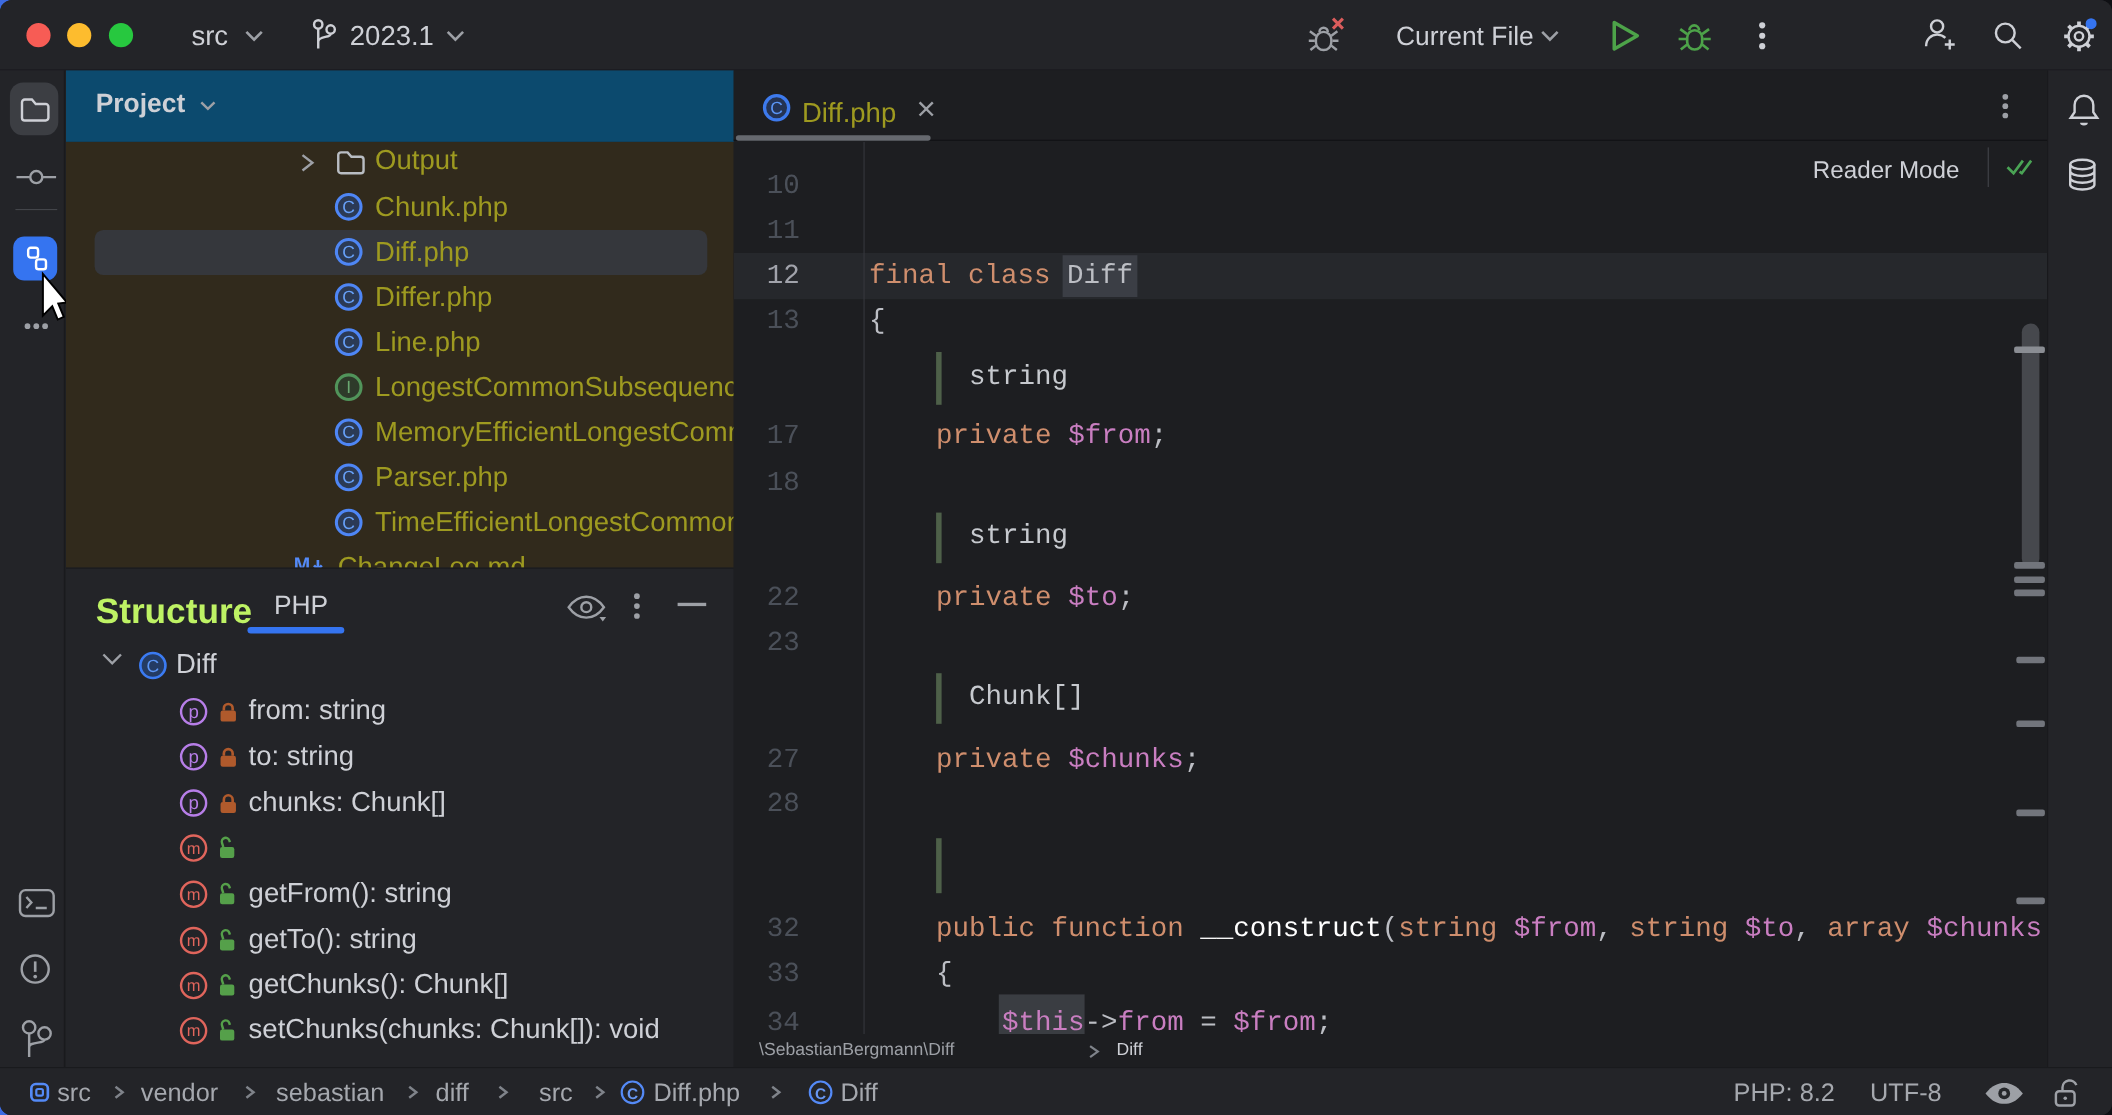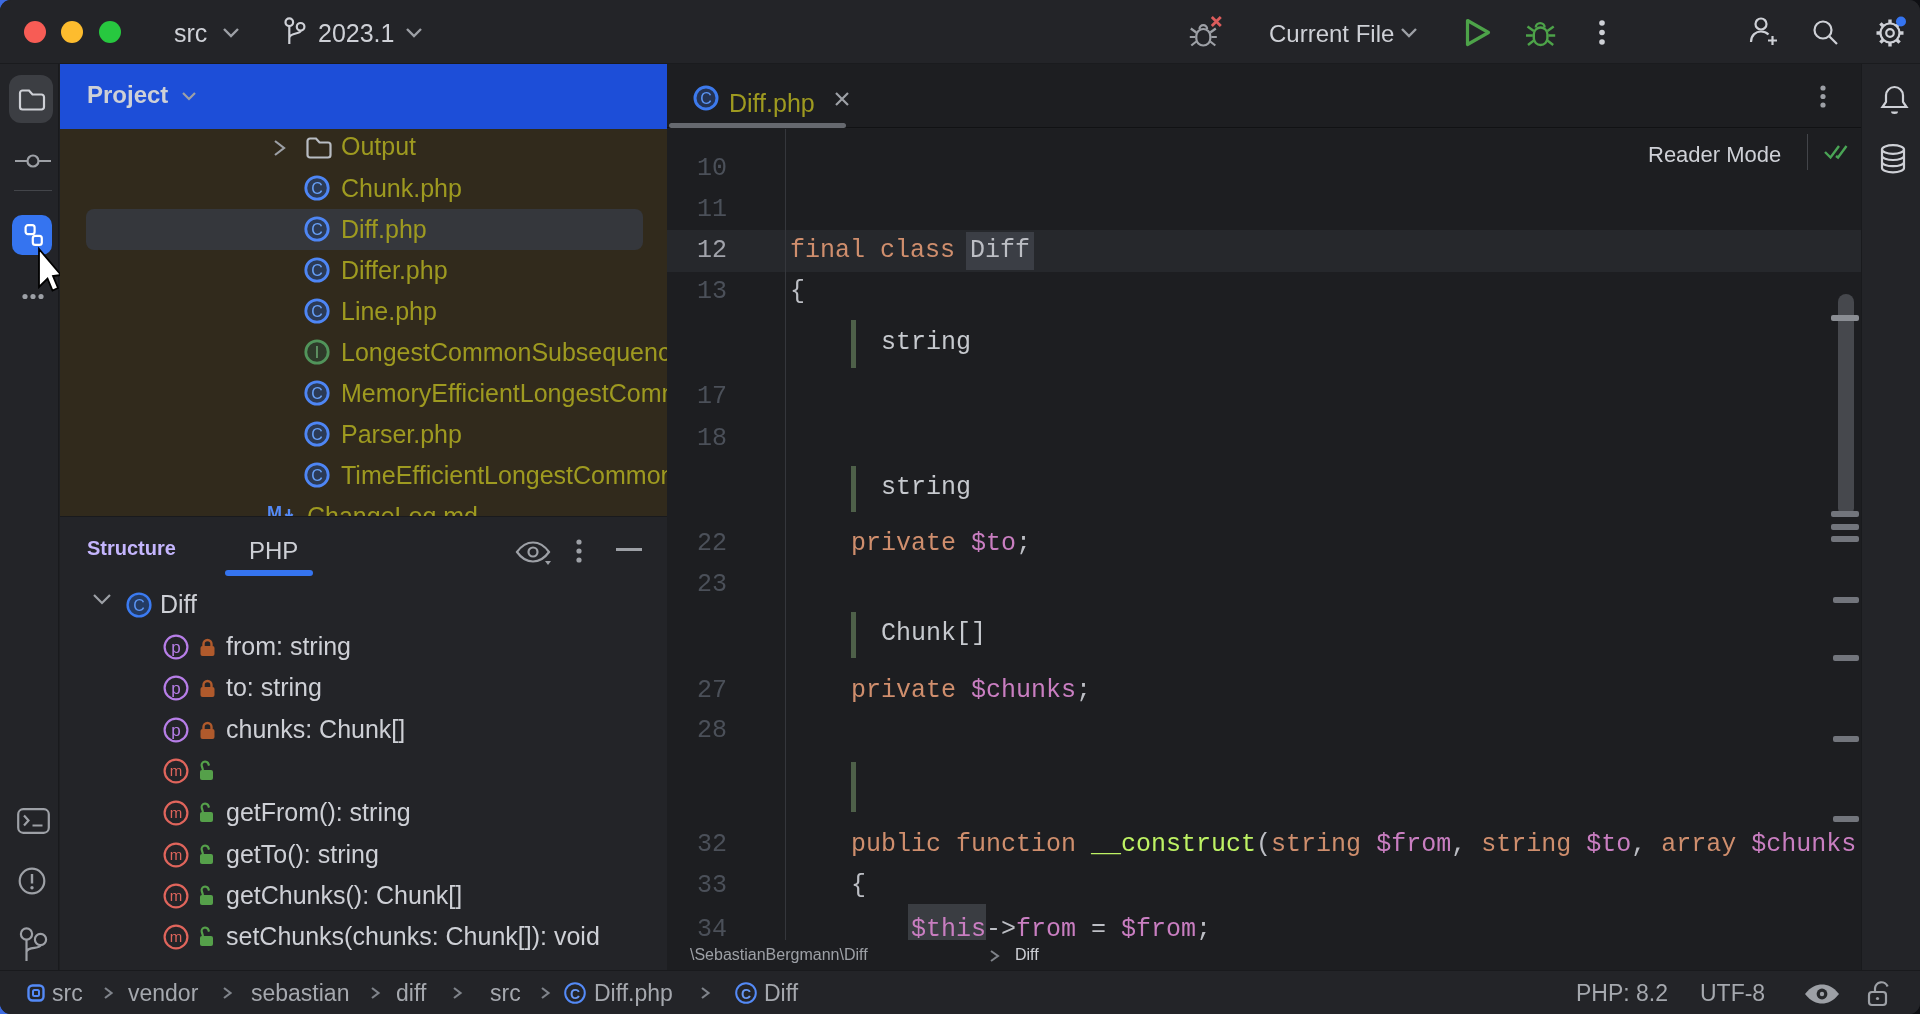--- a/index.html
+++ b/index.html
@@ -4,31 +4,31 @@
 *{margin:0;padding:0;box-sizing:border-box}
 html,body{width:1920px;height:1014px;overflow:hidden;background:#0f1014;font-family:"Liberation Sans",sans-serif}
 #wTL{position:absolute;left:0;top:0;width:13px;height:13px;background:#3d6be2}
 #wBL{position:absolute;left:0;top:1001px;width:13px;height:13px;background:#3d6be2}
 #win{position:absolute;left:0;top:0;width:1920px;height:1014px;background:#1e1f22;border-radius:11px;overflow:hidden}
 #titlebar{position:absolute;left:0;top:0;width:1920px;height:64px;background:#232428;border-bottom:1px solid #1a1b1e}
 .tl{position:absolute;top:21px;width:22px;height:22px;border-radius:50%}
 .ttxt{position:absolute;top:19px;font-size:25px;color:#ced0d6}
 #lstrip{position:absolute;left:0;top:64px;width:59px;height:906px;background:#232428;border-right:1px solid #191a1d}
 #rstrip{position:absolute;left:1861px;top:64px;width:59px;height:906px;background:#232428;border-left:1px solid #191a1d}
-#projhead{position:absolute;left:60px;top:64px;width:607px;height:65px;background:#1d4ed8}
+#projhead{position:absolute;left:60px;top:64px;width:607px;height:65px;background:#0c4a6e}
 #tree{position:absolute;left:60px;top:129px;width:607px;height:388px;background:#312a1c;overflow:hidden}
 .trow{position:absolute;height:41px;line-height:41px;font-size:25px;color:#9e9a20;white-space:nowrap}
 #sel{position:absolute;left:26px;top:80px;width:557px;height:41px;background:#35373c;border-radius:8px}
 #struct{position:absolute;left:60px;top:516px;width:607px;height:454px;background:#232428;border-top:1px solid #191a1d;overflow:hidden}
 .srow{position:absolute;height:41px;line-height:41px;font-size:25px;color:#ced0d6;white-space:nowrap}
 #tabrow{position:absolute;left:667px;top:64px;width:1194px;height:64px;background:#1d1e21;border-bottom:1px solid #111214}
 #editor{position:absolute;left:667px;top:129px;width:1194px;height:811px;background:#1d1e21;overflow:hidden}
 .cl{position:absolute;left:0;height:41px;line-height:41px;font-family:"Liberation Mono",monospace;font-size:25px;color:#bcbec4;white-space:pre}
 .ln{position:absolute;left:0;width:60px;text-align:right;height:41px;line-height:41px;font-family:"Liberation Mono",monospace;font-size:25px;color:#4b5059}
-.kw{color:#cf8e6d}.vr{color:#c97ec1}.fn{color:#bef264}.doc{color:#c6c9ce}.dt{color:#6a9a6f}
+.kw{color:#cf8e6d}.vr{color:#c97ec1}.fn{color:#ffffff}.doc{color:#c6c9ce}.dt{color:#6a9a6f}
 #ebread{position:absolute;left:667px;top:940px;width:1194px;height:30px;background:#1d1e21;font-size:16px;color:#9da0a6;line-height:30px}
 #status{position:absolute;left:0;top:970px;width:1920px;height:44px;background:#232428;border-top:1px solid #191a1d;font-size:23px;color:#a5a8ae}
 .st{position:absolute;top:9px}
 .gbar{position:absolute;width:5px;background:#4e6049}
 .isvg{position:absolute}
 svg{display:block;overflow:visible}
 .mark{position:absolute;height:6px;border-radius:2px;background:#72757c}
 </style></head>
 <body>
 <div id="wTL"></div>
@@ -213,21 +213,21 @@
     <div class="trow" style="left:281px;top:80px">Diff.php</div>
     <div class="trow" style="left:281px;top:121px">Differ.php</div>
     <div class="trow" style="left:281px;top:162px">Line.php</div>
     <div class="trow" style="left:281px;top:203px">LongestCommonSubsequenceCalculator.php</div>
     <div class="trow" style="left:281px;top:244px">MemoryEfficientLongestCommonSubsequence.php</div>
     <div class="trow" style="left:281px;top:285px">Parser.php</div>
     <div class="trow" style="left:281px;top:326px">TimeEfficientLongestCommonSubsequence.php</div>
     <div class="trow" style="left:247px;top:367px">ChangeLog.md</div>
   </div>
   <div id="struct">
-    <div style="position:absolute;left:27px;top:20px;font-size:20px;font-weight:bold;color:#c4b5fd">Structure</div>
+    <div style="position:absolute;left:27px;top:20px;font-size:32px;font-weight:bold;color:#bef264">Structure</div>
     <div style="position:absolute;left:189px;top:20px;font-size:24px;color:#ced0d6">PHP</div>
     <div style="position:absolute;left:165px;top:53px;width:88px;height:6px;border-radius:3px;background:#3574f0"></div>
     <svg class="isvg" style="left:455px;top:24px" width="36" height="24">
       <path d="M2 11 C7 4 13 1.5 18 1.5 C23 1.5 29 4 34 11 C29 18 23 20.5 18 20.5 C13 20.5 7 18 2 11 Z" fill="none" stroke="#9da0a6" stroke-width="2.2"></path>
       <circle cx="18" cy="11" r="4.5" fill="none" stroke="#9da0a6" stroke-width="2.2"></circle>
       <path d="M30 20 h6 l-3 4 Z" fill="#9da0a6"></path>
     </svg>
     <svg class="isvg" style="left:515px;top:22px" width="8" height="26">
         <circle cx="4" cy="3" r="2.6" fill="#9da0a6"></circle>
         <circle cx="4" cy="12" r="2.6" fill="#9da0a6"></circle>
@@ -344,20 +344,21 @@
     <div class="ln" style="top:435px">23</div>
     <div class="ln" style="top:541px">27</div>
     <div class="ln" style="top:581px">28</div>
     <div class="ln" style="top:695px">32</div>
     <div class="ln" style="top:736px">33</div>
     <div class="ln" style="top:780px">34</div>
     <div class="cl" style="left:123px;top:101px"><span class="kw">final class</span> Diff</div>
     <div class="cl" style="left:123px;top:142px">{</div>
     <div class="gbar" style="left:184px;top:191px;height:48px"></div>
     <div class="cl" style="left:214px;top:193px"><span class="doc">string</span></div>
+    <div class="cl" style="left:184px;top:247px"><span class="kw">private</span> <span class="vr">$from</span>;</div>
     <div class="gbar" style="left:184px;top:337px;height:46px"></div>
     <div class="cl" style="left:214px;top:338px"><span class="doc">string</span></div>
     <div class="cl" style="left:184px;top:394px"><span class="kw">private</span> <span class="vr">$to</span>;</div>
     <div class="gbar" style="left:184px;top:483px;height:46px"></div>
     <div class="cl" style="left:214px;top:484px"><span class="doc">Chunk[]</span></div>
     <div class="cl" style="left:184px;top:541px"><span class="kw">private</span> <span class="vr">$chunks</span>;</div>
     <div class="gbar" style="left:184px;top:633px;height:50px"></div>
     <div class="cl" style="left:184px;top:695px"><span class="kw">public function</span> <span class="fn">__construct</span>(<span class="kw">string</span> <span class="vr">$from</span>, <span class="kw">string</span> <span class="vr">$to</span>, <span class="kw">array</span> <span class="vr">$chunks</span></div>
     <div class="cl" style="left:184px;top:736px">{</div>
     <div style="position:absolute;left:241px;top:775px;width:78px;height:36px;background:#3a3d42"></div>

